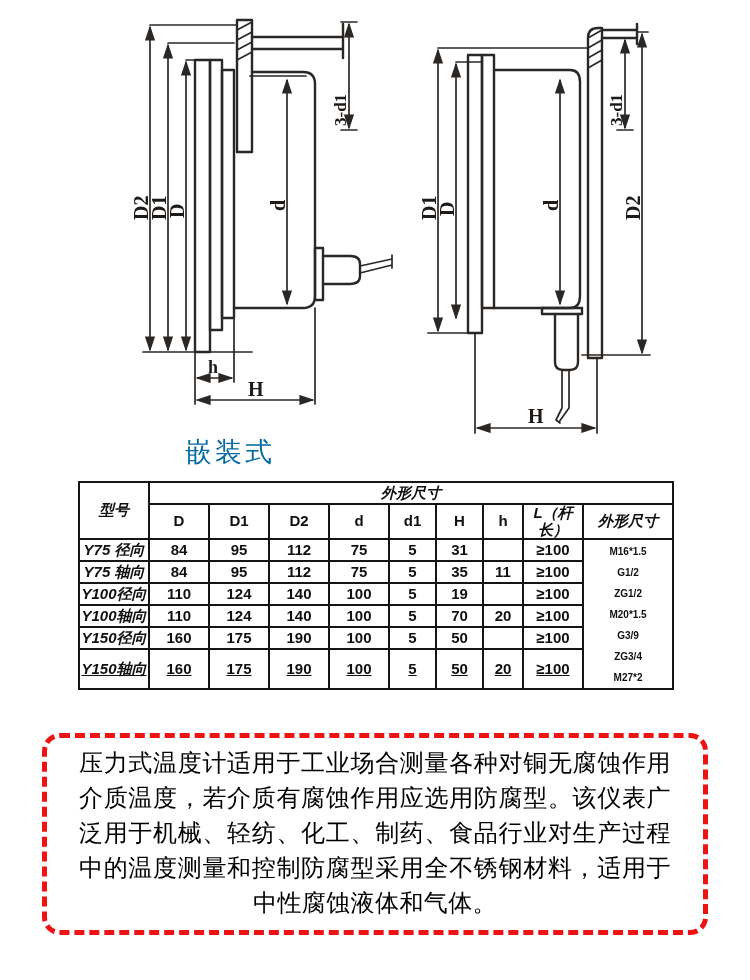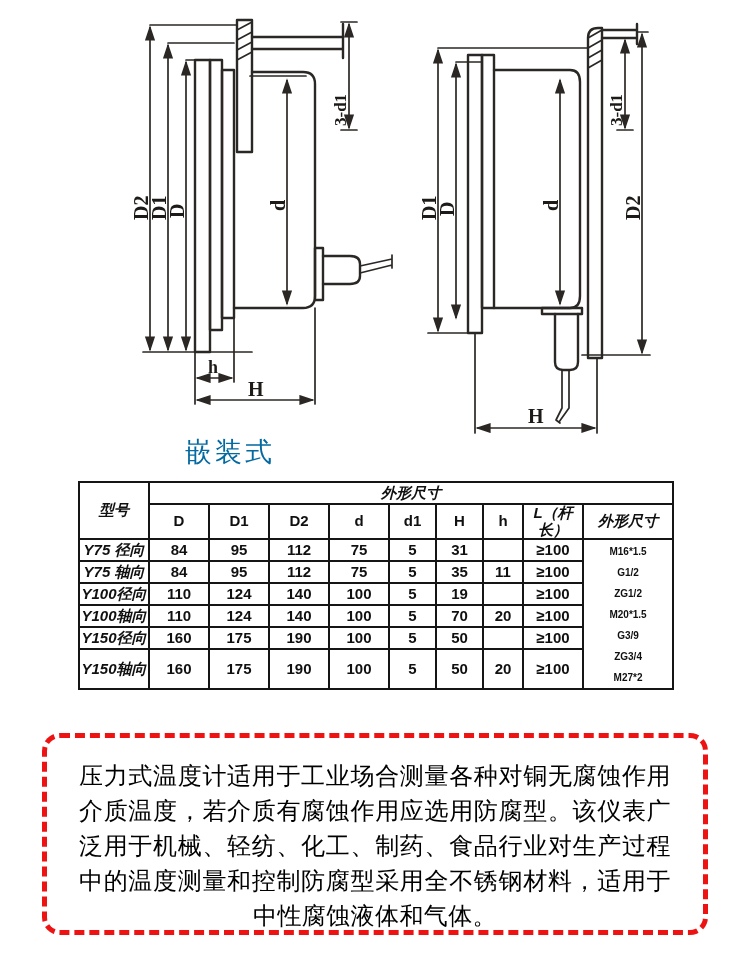--- a/index.html
+++ b/index.html
@@ -10,25 +10,25 @@
   svg .dim{fill:none;stroke:#2b2724;stroke-width:1.7;stroke-linecap:butt;}
   svg text{fill:#1d1a18;font-family:"Liberation Serif",serif;font-weight:bold;}
   .caption{position:absolute;width:160px;font-size:27px;letter-spacing:3px;
            color:#0369a1;font-weight:500;}
   table.spec{position:absolute;left:78px;top:481px;width:594px;border-collapse:collapse;
              table-layout:fixed;}
   table.spec th,table.spec td{border:2px solid #151515;padding:0;text-align:center;
              vertical-align:middle;font-size:15px;font-weight:bold;color:#101010;line-height:1.1;}
   table.spec .cjk{font-style:italic;}
   tr.hrow1{height:22px;} tr.hrow2{height:25px;}
-  tr.drow{height:22px;} tr.drow-tall{height:40px;}
+  tr.drow{height:22px;} tr.drow-tall{height:40px;text-decoration:underline;}
   td.thread-cell div{line-height:21px;font-size:10px;font-weight:bold;}
   .desc-box{position:absolute;left:42px;top:733px;width:666px;height:202px;box-sizing:border-box;
             border:5px dashed #ed1313;border-radius:18px;background:#fff;}
-  .desc-box p{margin:20px 32px;font-size:24px;line-height:35px;color:#000;font-weight:500;
+  .desc-box p{margin:7px 32px;font-size:24px;line-height:35px;color:#000;font-weight:500;
               text-align:justify;text-align-last:center;letter-spacing:0.4px;}
 </style>
 </head>
 <body>
 
 <div class="page">
 
   <svg style="position:absolute;left:110px;top:8px;" width="300" height="425" viewBox="0 0 300 425">
     <defs>
       <marker id="arrow" markerWidth="10" markerHeight="7" refX="8" refY="3" orient="auto-start-reverse">

